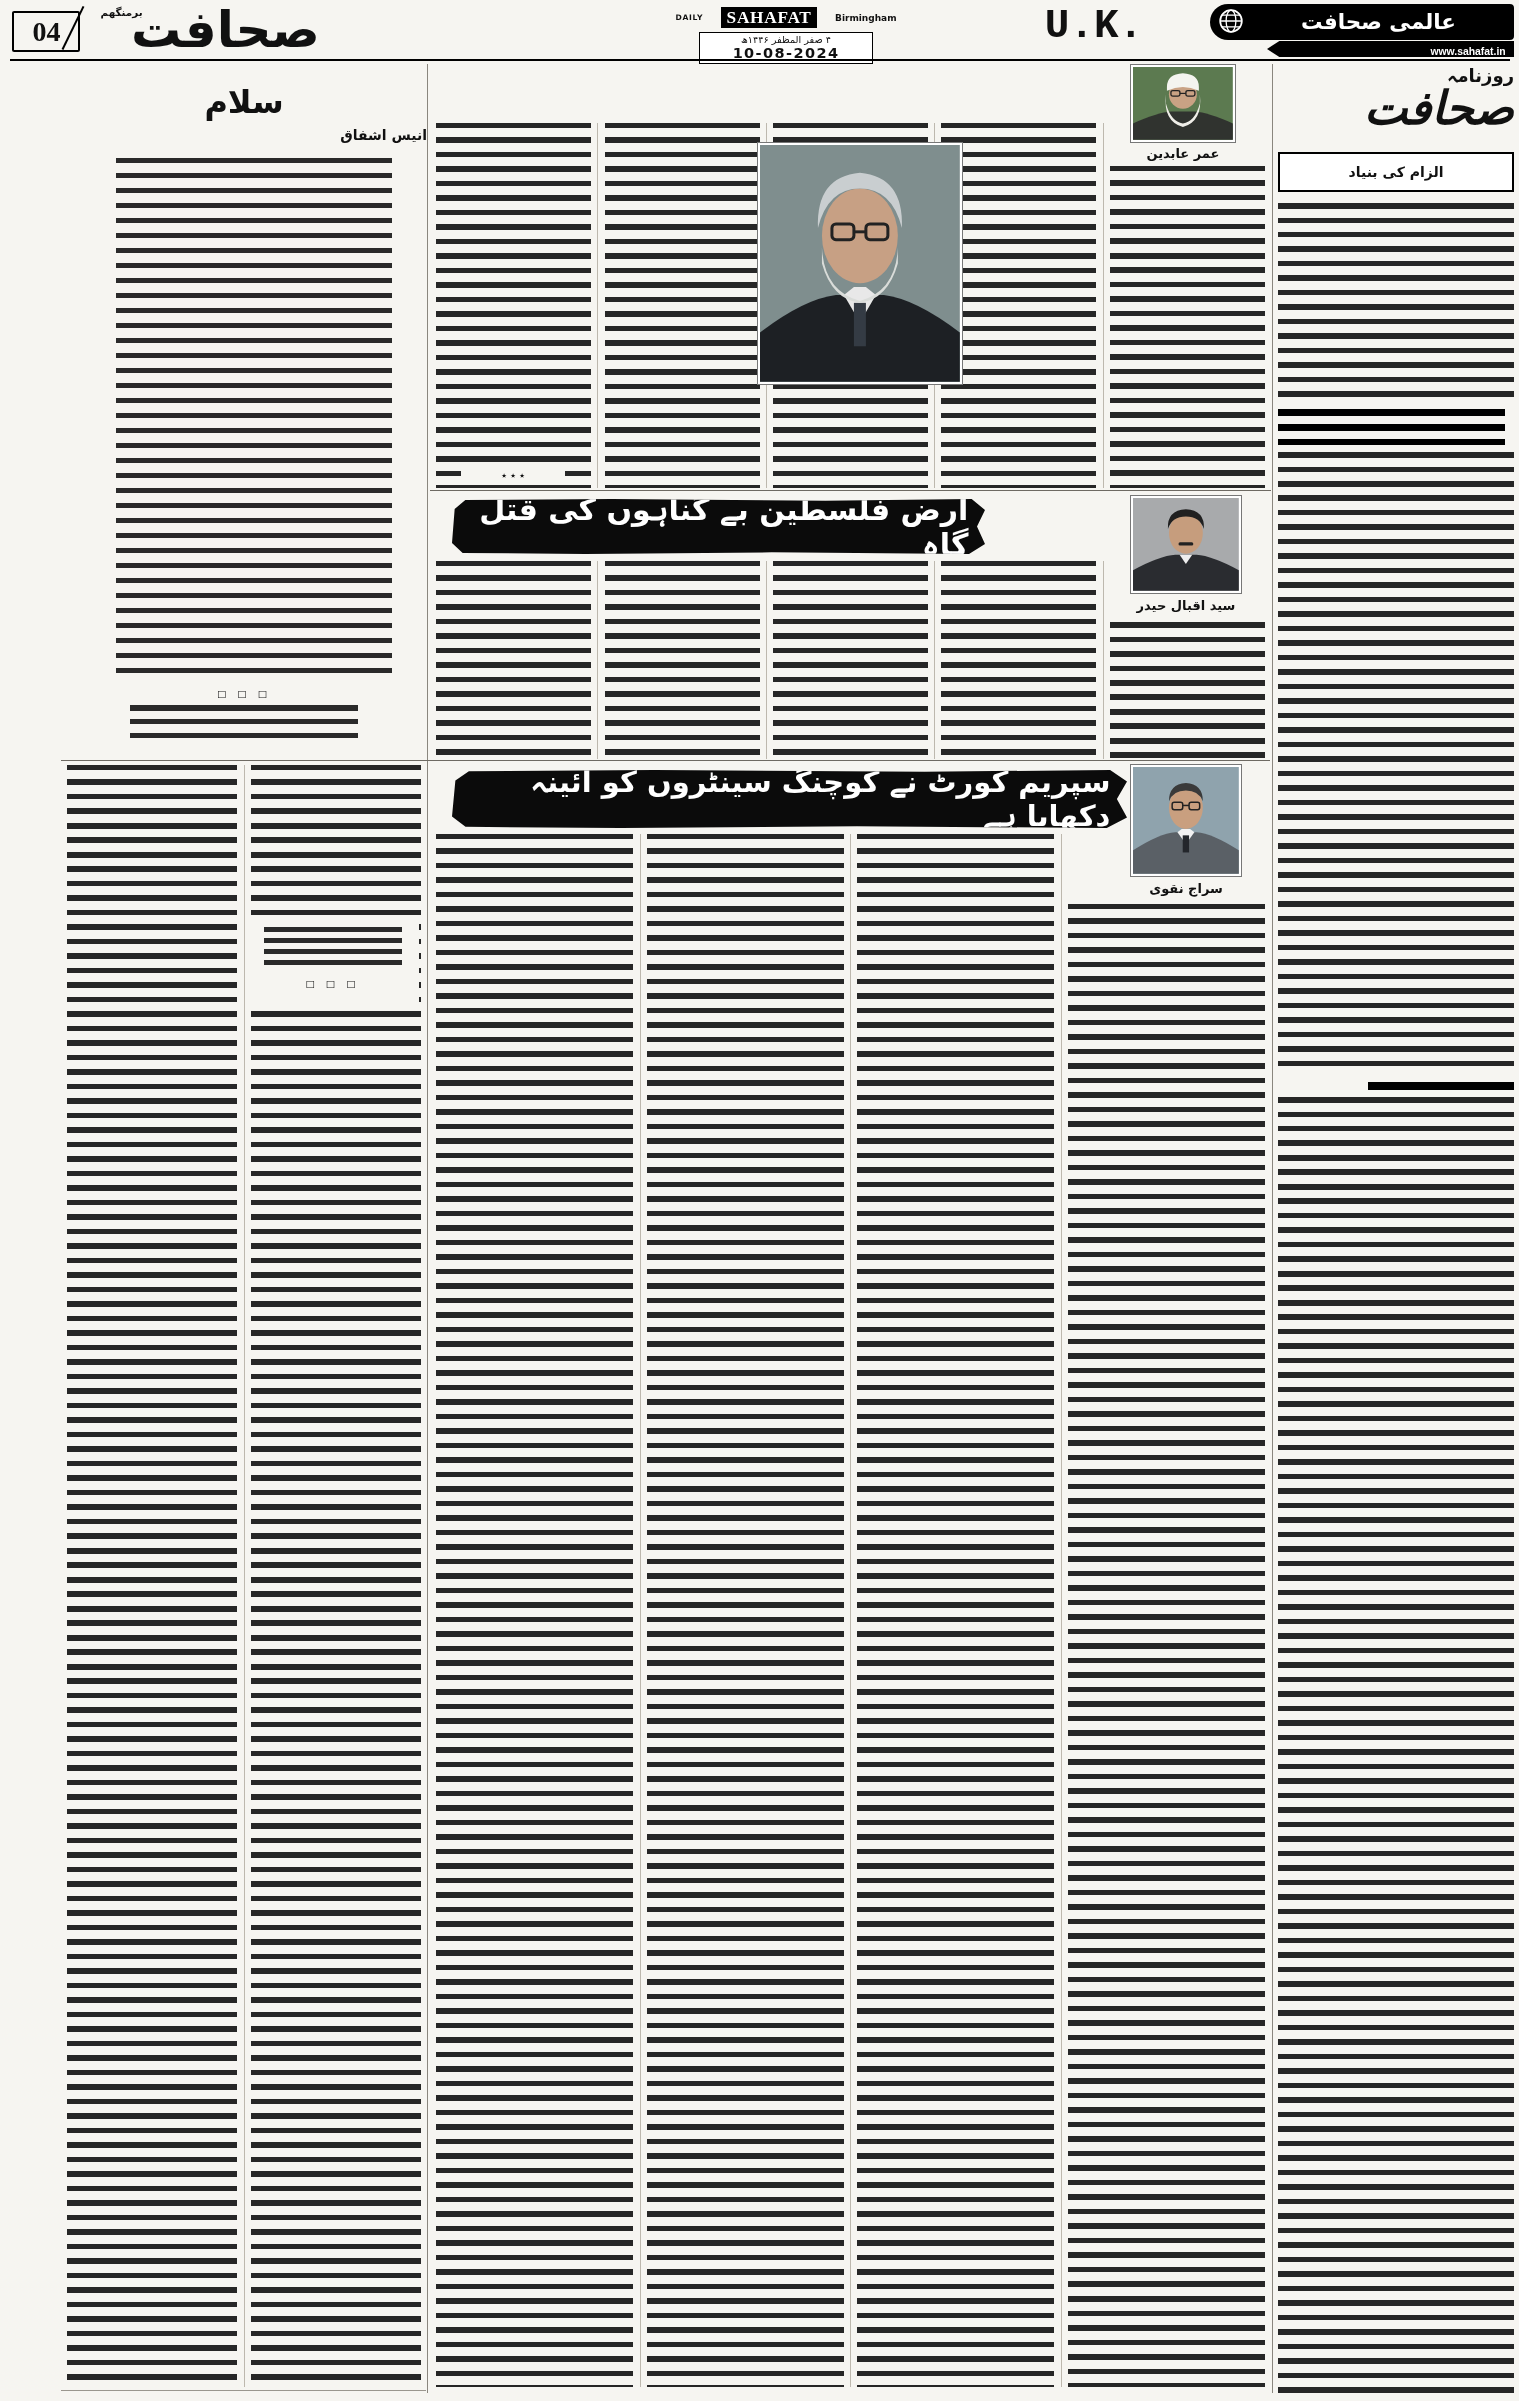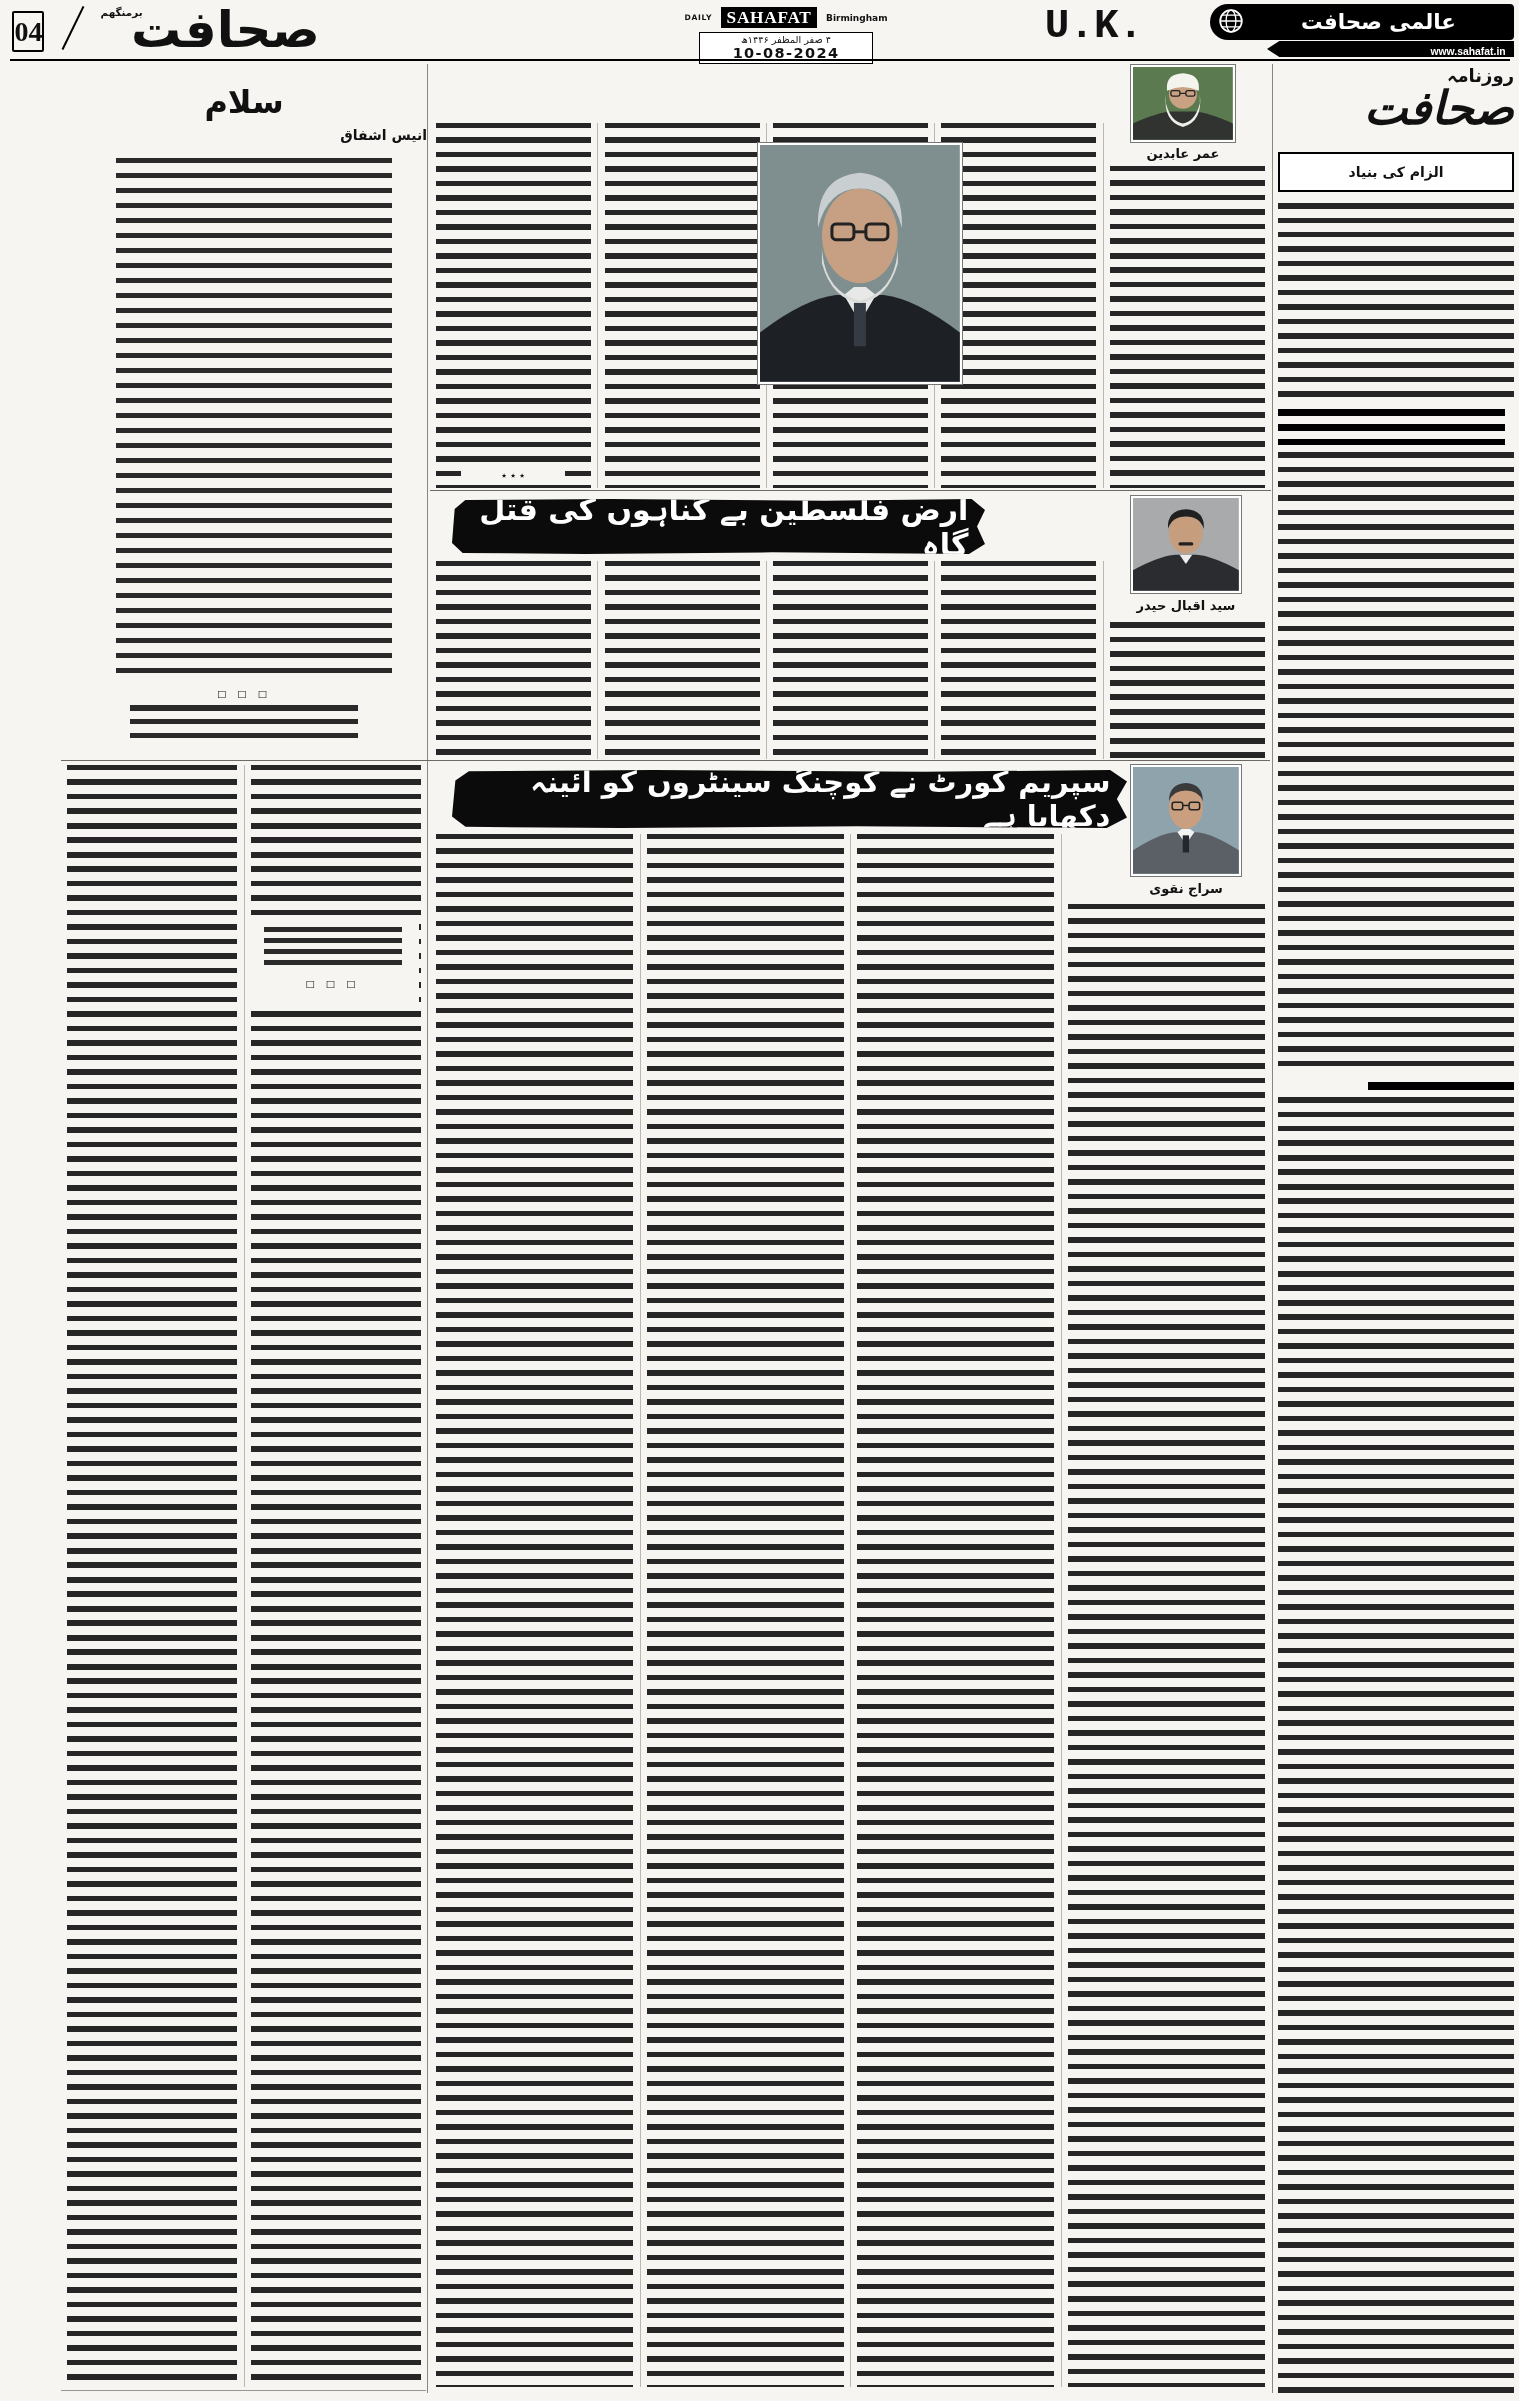--- a/index.html
+++ b/index.html
@@ -1,29 +1,29 @@
 <!DOCTYPE html>
 <html style="font-size:11px"><head>
 <meta charset="utf-8">
 <style>
   html,body{margin:0;padding:0;background:#d8d5cf;}
   .page{position:relative;width:1519px;height:2401px;background:#f6f5f1;overflow:hidden;
         font-family:"DejaVu Sans",sans-serif;color:#111;}
 
   
-  .pageno{position:absolute;left:12.4px;top:11px;height:37px;line-height:37px;padding:0 0;
+  .pageno{position:absolute;left:12.4px;top:11px;height:37px;line-height:37px;padding:0 18px;
           border:2.1px solid #000;border-radius:2.1px;font-size:28px;font-weight:800;
           font-family:"Liberation Serif",serif;}
   .slash{position:absolute;left:72px;top:4.1px;width:2.1px;height:48px;background:#000;transform:rotate(26deg);}
   .masthead{position:absolute;left:77px;top:0;width:297px;height:59px;}
   .edition{position:absolute;left:23.5px;top:5.5px;font-size:10.4px;font-weight:bold;direction:rtl;}
   .mast-title{display:block;margin-top:2.8px;font-size:50px;line-height:55px;font-weight:bold;
               text-align:center;direction:rtl;}
   .logo{position:absolute;left:699px;top:7px;width:174px;text-align:center;}
-  .logo-line{display:flex;align-items:center;justify-content:center;gap:9px;}
+  .logo-line{display:flex;align-items:center;justify-content:center;gap:18px;}
   .daily{font-size:7.6px;font-weight:800;letter-spacing:0.7px;}
   .sahafat{font-size:17.3px;font-weight:800;background:#000;color:#fff;padding:0.7px 5.5px;
            letter-spacing:0.7px;font-family:"Liberation Serif",serif;}
   .city{font-size:9px;font-weight:600;}
   .datebox{border:1.4px solid #000;margin-top:3.5px;padding:1.4px 2.8px;background:#fff;}
   .hijri{display:block;font-size:9.7px;direction:rtl;}
   .gdate{display:block;font-size:14.5px;font-weight:800;letter-spacing:1.4px;}
   .uk{position:absolute;left:1014px;top:2.8px;width:160px;text-align:center;font-size:41px;
       font-weight:bold;font-family:Liberation Mono, monospace;}
   .brand{position:absolute;left:1210px;top:4.1px;width:304px;height:36px;background:#000;

